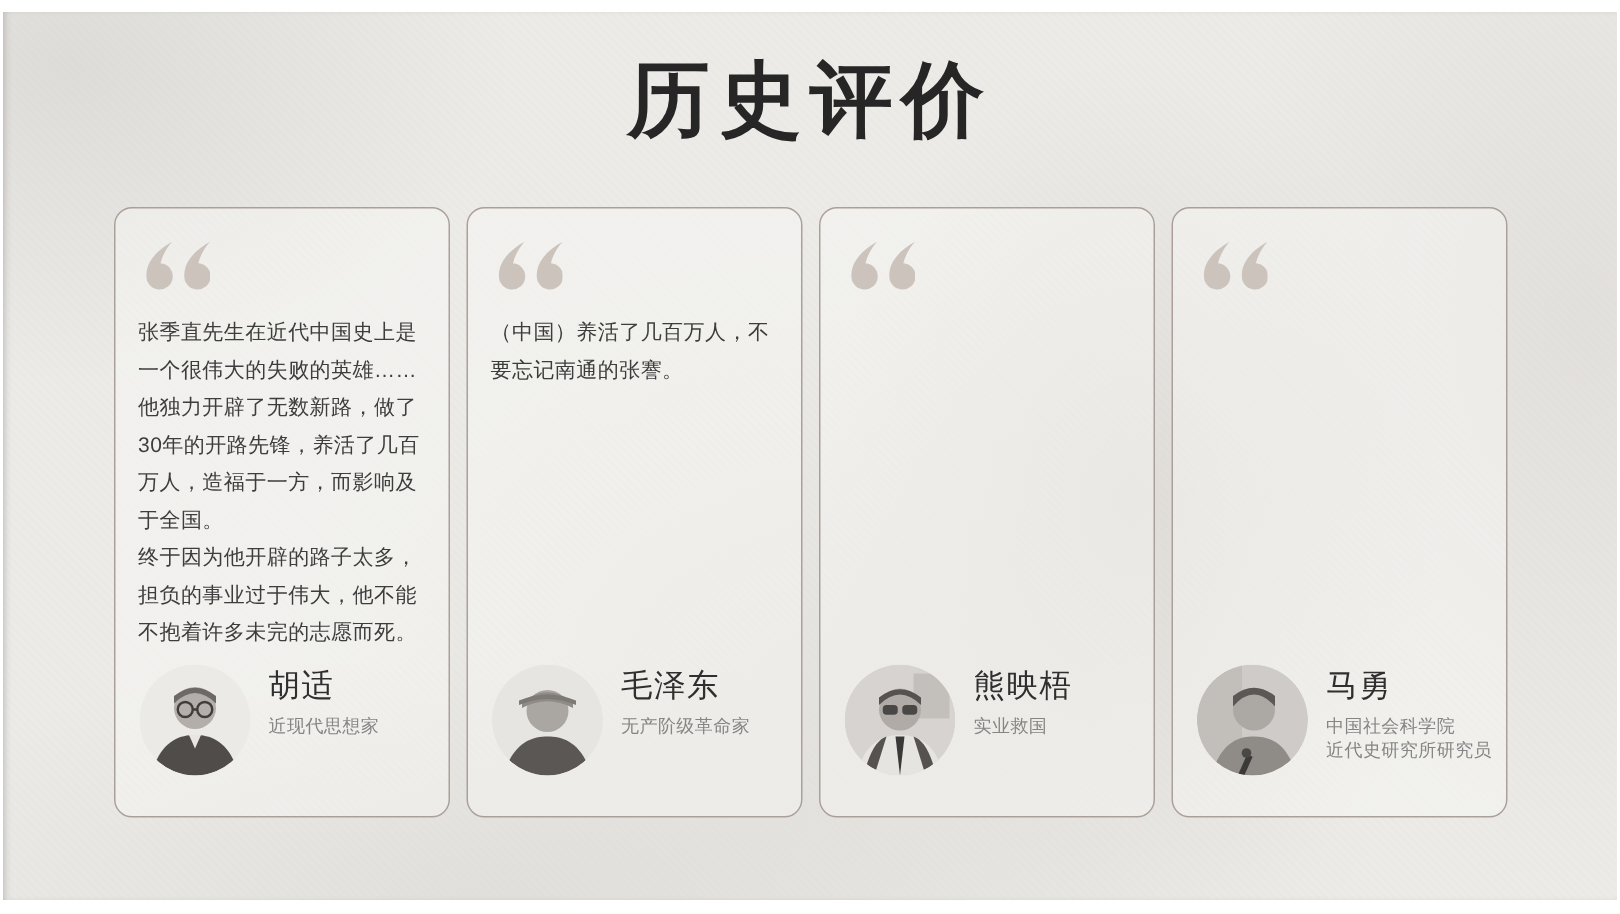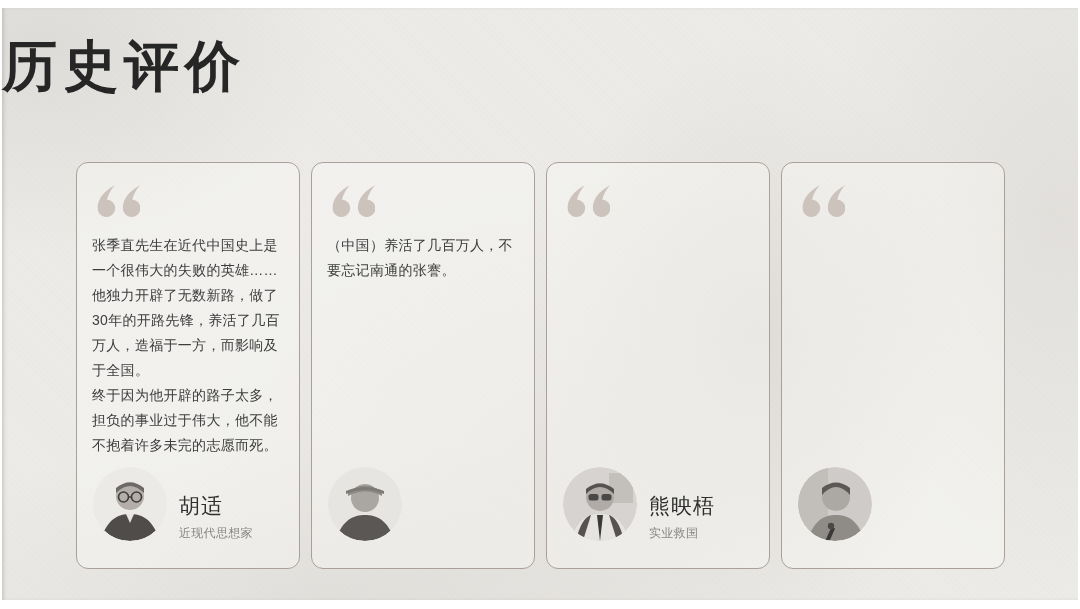--- a/index.html
+++ b/index.html
@@ -14,38 +14,37 @@
     background-image:
       radial-gradient(ellipse 420px 300px at 4% 6%, rgba(205,202,198,.45), transparent 70%),
       radial-gradient(ellipse 520px 420px at 52% 78%, rgba(222,219,214,.55), transparent 72%),
       radial-gradient(ellipse 300px 420px at 70% 55%, rgba(196,189,181,.30), transparent 70%),
       radial-gradient(ellipse 340px 520px at 98% 35%, rgba(214,210,205,.45), transparent 72%),
       radial-gradient(ellipse 600px 220px at 30% 100%, rgba(210,207,202,.40), transparent 75%),
       repeating-linear-gradient(45deg, rgba(120,115,110,.015) 0 2px, rgba(255,255,255,.02) 2px 4px);
     box-shadow:inset 3px 0 4px -2px rgba(140,135,130,.45);
   }
   .slide-title{
-    position:absolute;top:22px;left:0;width:100%;text-align:left;
+    position:absolute;top:22px;left:0;width:100%;text-align:center;
     font-family:"Liberation Serif","DejaVu Serif",serif;
     font-size:55px;font-weight:700;color:#262626;letter-spacing:6px;margin:0;
   }
   .cards{position:absolute;left:74px;top:130px;display:flex;gap:11px;}
   .card{
     position:relative;width:224px;height:407px;box-sizing:border-box;
     border:1px solid #aba099;border-radius:12px;
     background:rgba(253,252,250,.38);
     padding:18px 15px 0;
-    margin-top:24px;
   }
   .quote-svg{display:block;margin:4px 0 15px 4px;}
   .quote-text{
     white-space:pre-line;font-size:14px;line-height:25px;color:#3d3d3d;
     margin:0;letter-spacing:.3px;
   }
-  .person{position:absolute;left:16px;right:6px;bottom:27px;display:flex;align-items:flex-end;gap:12px;}
+  .person{position:absolute;left:16px;right:6px;bottom:27px;display:flex;align-items:flex-start;gap:12px;}
   .avatar{flex:0 0 auto;width:74px;height:74px;border-radius:50%;overflow:hidden;}
   .person-name{
     font-family:"Liberation Serif","DejaVu Serif",serif;
     font-size:21px;font-weight:400;color:#2f2f2f;margin:0 0 5px;letter-spacing:1px;
   }
   .person-title{font-size:12px;line-height:16px;color:#858585;white-space:pre-line;letter-spacing:.3px;}
 </style>
 </head>
 <body>
 
@@ -111,20 +110,24 @@
                   </clipPath>
                 </defs>
               <g clip-path="url(#av2)">
                 <rect width="74" height="74" fill="#e7e5e2"></rect>
                 <circle cx="37" cy="31" r="14" fill="#aaa6a2"></circle>
                 <path d="M20 25 Q37 12 54 25 L54 29 Q37 20 20 29 Z" fill="#8f8b87"></path>
                 <path d="M18 24 Q37 16 56 24 L56 27 Q37 19 18 27 Z" fill="#7d7a76"></path>
                 <path d="M6 80 C12 53 25 48 37 48 C49 48 62 53 68 80 Z" fill="#5a5754"></path>
               </g>
             </svg>
+          </div>
+          <div>
+            <p class="person-name">毛泽东</p>
+            <div class="person-title">无产阶级革命家</div>
           </div>
         </div>
       </article>
 
       <article class="card">
         <svg class="quote-svg" width="44" height="33" viewBox="0 0 54 40">
           <g fill="#ccc3bc">
             <path d="M23 0 C10 7 2 17 2 27 A10.8 10.8 0 1 0 13.5 17.5 C15 11 18.5 5.2 23 0 Z"></path>
             <path d="M52 0 C39 7 31 17 31 27 A10.8 10.8 0 1 0 42.5 17.5 C44 11 47.5 5.2 52 0 Z" transform="translate(2,0)"></path>
           </g>
@@ -179,18 +182,23 @@
                 <rect width="74" height="74" fill="#cecbc8"></rect>
                 <rect x="0" y="0" width="30" height="74" fill="#c2bfbb"></rect>
                 <circle cx="38" cy="30" r="14" fill="#aca8a4"></circle>
                 <path d="M24 28 Q38 12 52 28 L52 21 Q38 10 24 21 Z" fill="#5b5855"></path>
                 <path d="M8 80 C14 53 26 48 38 48 C50 48 62 53 68 80 Z" fill="#8f8b87"></path>
                 <rect x="30" y="60" width="4" height="16" transform="rotate(24 32 68)" fill="#3c3a38"></rect>
                 <circle cx="33" cy="59" r="3.2" fill="#4a4846"></circle>
               </g>
             </svg>
           </div>
+          <div>
+            <p class="person-name">马勇</p>
+            <div class="person-title">中国社会科学院
+近代史研究所研究员</div>
+          </div>
         </div>
       </article>
 
     </div>
   </div>
 </div>
 
 </body></html>

